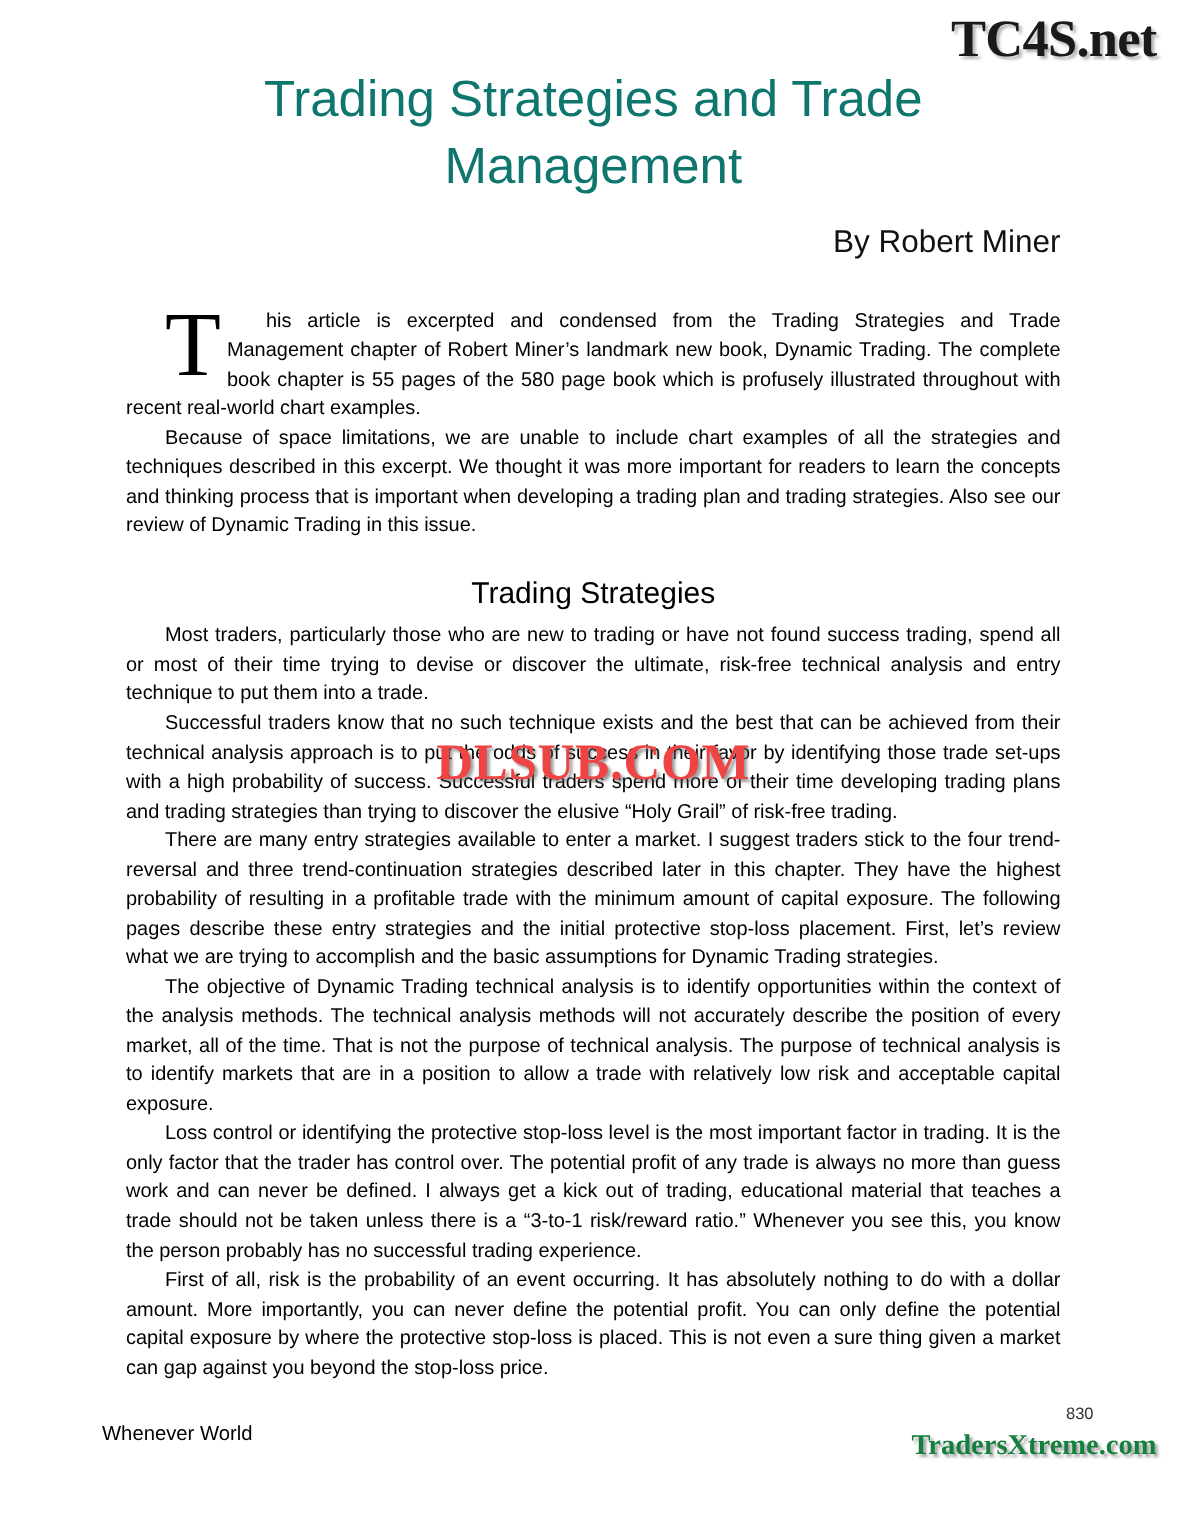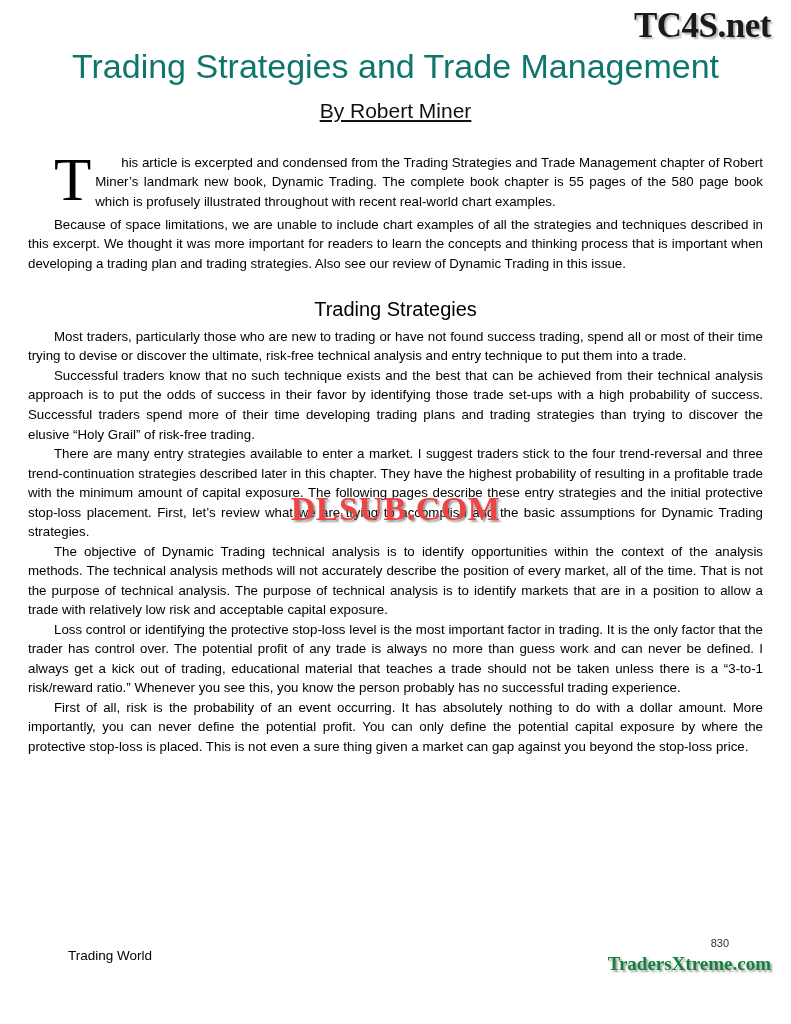--- a/index.html
+++ b/index.html
@@ -14,21 +14,21 @@
     font-family: "Liberation Sans", sans-serif;
     color: #000000;
     overflow: hidden;
   }
   .page {
     position: absolute;
     top: 0; left: 0;
     width: 791px;
     height: 991px;
     box-sizing: border-box;
-    padding: 0 28px;
+    padding: 0 84px;
   }
 
   
   .wm-top {
     position: absolute;
     top: 6px;
     right: 20px;
     font-family: "Liberation Serif", serif;
     font-size: 35px;
     font-weight: bold;
@@ -42,25 +42,24 @@
     margin: 0;
     padding-top: 44px;
     text-align: center;
     color: #0f766e;
     font-size: 34px;
     font-weight: normal;
     line-height: 1.32;
     letter-spacing: 0px;
   }
   .byline {
-    text-align: center;
+    text-align: right;
     font-size: 21px;
-    margin-top: 10px;
+    margin-top: 16px;
     color: #111;
-    text-decoration: underline;
   }
 
   
   .body {
     margin-top: 30px;
     font-size: 13.3px;
     line-height: 1.47;
     text-align: justify;
     color: #000;
   }
@@ -164,18 +163,18 @@
     <p>There are many entry strategies available to enter a market. I suggest traders stick to the four trend-reversal and three trend-continuation strategies described later in this chapter. They have the highest probability of resulting in a profitable trade with the minimum amount of capital exposure. The following pages describe these entry strategies and the initial protective stop-loss placement. First, let’s review what we are trying to accomplish and the basic assumptions for Dynamic Trading strategies.</p>
     <p>The objective of Dynamic Trading technical analysis is to identify opportunities within the context of the analysis methods. The technical analysis methods will not accurately describe the position of every market, all of the time. That is not the purpose of technical analysis. The purpose of technical analysis is to identify markets that are in a position to allow a trade with relatively low risk and acceptable capital exposure.</p>
     <p>Loss control or identifying the protective stop-loss level is the most important factor in trading. It is the only factor that the trader has control over. The potential profit of any trade is always no more than guess work and can never be defined. I always get a kick out of trading, educational material that teaches a trade should not be taken unless there is a “3-to-1 risk/reward ratio.” Whenever you see this, you know the person probably has no successful trading experience.</p>
     <p>First of all, risk is the probability of an event occurring. It has absolutely nothing to do with a dollar amount. More importantly, you can never define the potential profit. You can only define the potential capital exposure by where the protective stop-loss is placed. This is not even a sure thing given a market can gap against you beyond the stop-loss price.</p>
 
   </div>
 
   <div class="wm-center">DLSUB.COM</div>
 
   <div class="footer">
-    <div class="footer-left">Trading World</div>
+    <div class="footer-left">Whenever World</div>
     <div class="page-num">830</div>
     <div class="wm-bottom">TradersXtreme.com</div>
   </div>
 
 </div>
 
 </body></html>

